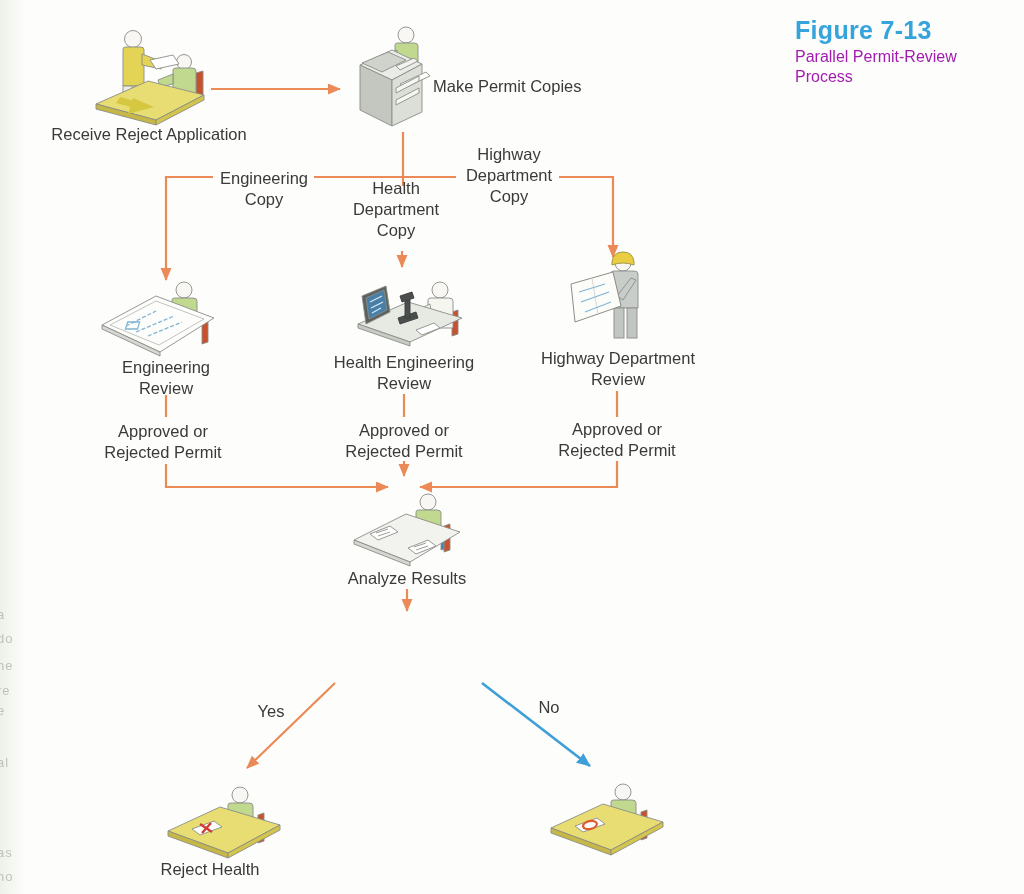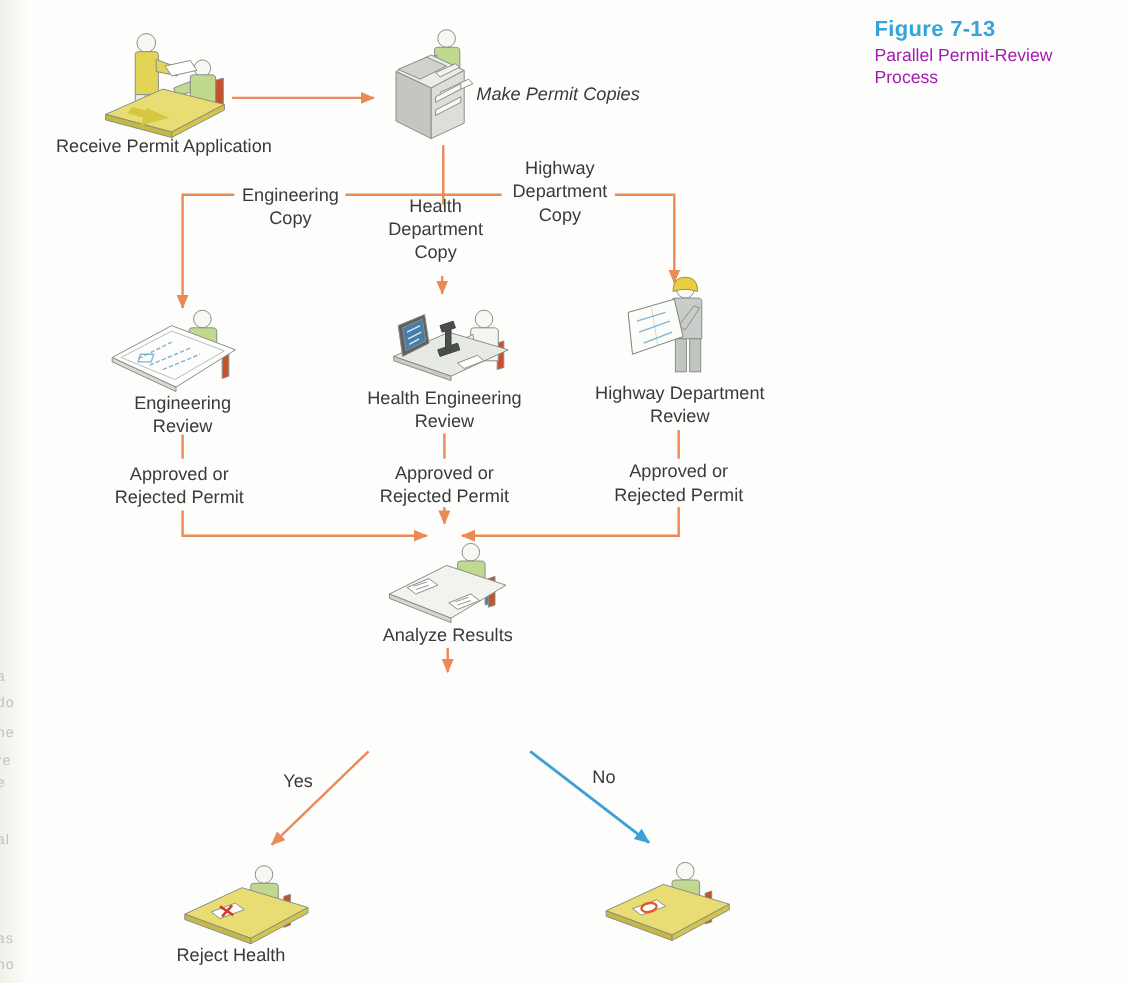--- a/index.html
+++ b/index.html
@@ -16,24 +16,24 @@
     background:linear-gradient(90deg,#EEF1E9,rgba(255,255,255,0));
     pointer-events:none;
   }
   .overlay{position:absolute;left:0;top:0;z-index:1;}
   .icon{position:absolute;z-index:2;}
   .lbl{
     position:absolute;z-index:3;
     font-size:16.5px;line-height:21px;text-align:center;
     transform:translate(-50%,-50%);white-space:nowrap;color:var(--text,#3A3A3A);
   }
-  .lbl.left-align{transform:translate(0,-50%);text-align:left;font-style:italic;}
+  .lbl.left-align{transform:translate(0,-50%);text-align:left;}
   .caption{position:absolute;left:795px;top:16px;z-index:3;}
   .caption .fig-num{
-    font-weight:bold;font-size:20px;letter-spacing:.3px;
+    font-weight:bold;font-size:25px;letter-spacing:.3px;
     color:var(--figure_blue,#35A3DC);
   }
   .caption .fig-line{font-size:16px;line-height:19.5px;color:#a21caf;margin-top:2px;}
   .caption .fig-line + .fig-line{margin-top:0;}
   .diamond{position:absolute;left:331px;top:622px;width:157px;height:113px;z-index:2;}
   .diamond .lbl-inner{
     position:absolute;left:50%;top:50%;transform:translate(-50%,-50%);
     font-size:16.5px;white-space:nowrap;z-index:3;
   }
   .frag{
@@ -102,21 +102,21 @@
       <polygon points="86,96 134,71 134,76 86,101" fill="#D3C44C"></polygon>
 
       <g stroke="none" fill="#D6C63E" opacity="0.95">
         <polygon points="50,73 68,78 64,84 46,79"></polygon>
         <polygon points="63,74 84,83 58,90"></polygon>
       </g>
 
       <polygon points="80,36 103,31 109,40 86,45" fill="#FFFFFF"></polygon>
     </g>
   </svg>
-  <div class="lbl" style="left:149px;top:134px">Receive Permit Application</div>
+  <div class="lbl" style="left:149px;top:134px">Receive Reject Application</div>
 
   <svg class="icon" style="left:348px;top:24px" width="95" height="112" viewBox="0 0 95 112">
     <g stroke="#8A8D88" stroke-width="0.9">
       <circle cx="58" cy="11" r="8" fill="#F8F7F3"></circle>
       <path d="M47,21 Q47,19 50,19 L66,19 Q70,19 70,22 L70,50 L47,50 Z" style="fill:var(--shirt_green,#C1D98F)"></path>
       <path d="M49,26 L32,33 L34,40 L50,36 Z" style="fill:var(--shirt_green,#C1D98F)"></path>
       <polygon points="12,41 44,26 74,40 44,56" fill="#EAECE7"></polygon>
       <polygon points="14,39 40,28 58,36 34,48" fill="#CFD3CC"></polygon>
       <polygon points="48,42 66,34 70,37 52,46" fill="#F2F2EE"></polygon>
       <polygon points="12,41 44,56 44,102 12,86" fill="#C3C7C0"></polygon>

